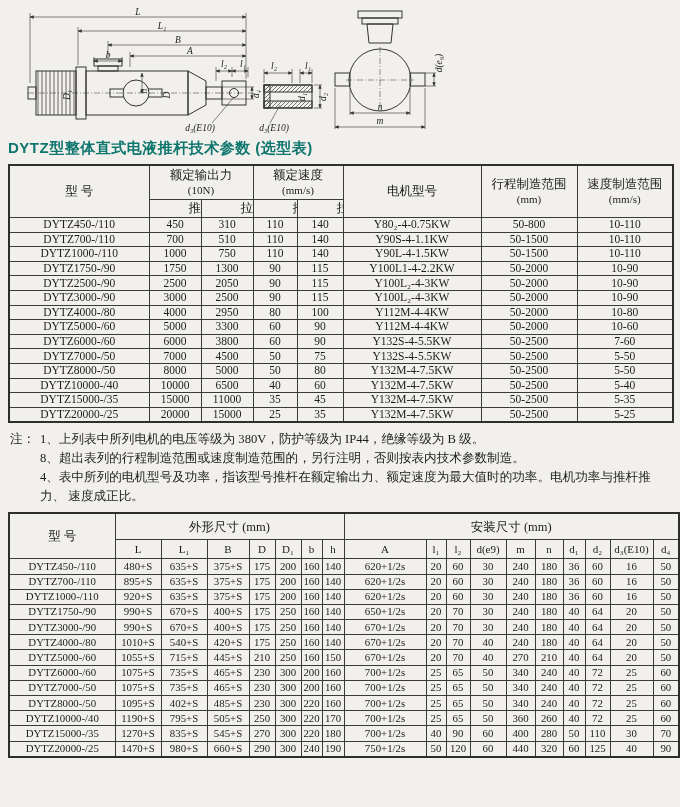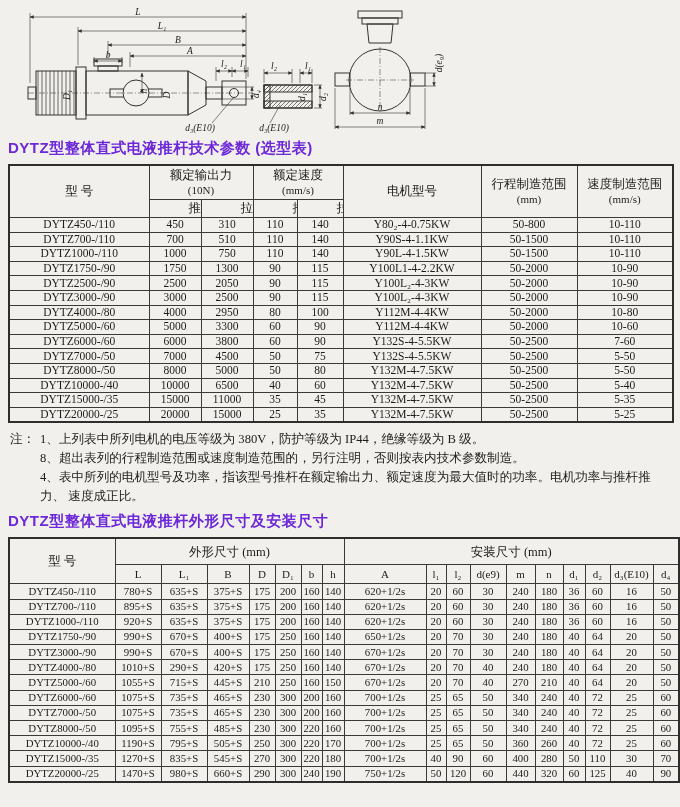--- a/index.html
+++ b/index.html
@@ -5,21 +5,21 @@
   html,body{margin:0;padding:0;}
   body{
     width:680px;height:807px;overflow:hidden;
     background:#f1f0ec;color:#1c1c1c;
     font-family:"Liberation Serif","DejaVu Serif",serif;
   }
   .wrap{padding:3px 8px 0 8px;}
   .drawing{display:block;margin:0;}
   .sec-title{
     font-family:"Liberation Sans","DejaVu Sans",sans-serif;
-    font-weight:700;font-size:15px;color:#6d28d9;
+    font-weight:700;font-size:15px;color:#0f766e;
     margin:2px 0 6px 0;letter-spacing:.5px;
   }
   table{border-collapse:collapse;table-layout:fixed;width:664px;border:2px solid #2e2e2e;}
   th,td{border:1px solid #3a3a3a;text-align:center;vertical-align:middle;
         padding:0 1px;overflow:hidden;white-space:nowrap;}
   .t1 thead th{font-size:12.5px;line-height:15px;font-weight:400;}
   .t1 thead tr.h1 th{height:33px;}
   .t1 thead tr.h2 th{height:17px;padding-left:39px;}
   .t1 tbody td{font-size:11.5px;line-height:13px;height:13.6px;}
   .t2 thead th{font-size:12px;line-height:14px;font-weight:400;}
@@ -348,21 +348,20 @@
     <div class="note-row">
       <span class="note-prefix"></span>
       <span class="note-item">8、超出表列的行程制造范围或速度制造范围的，另行注明，否则按表内技术参数制造。</span>
     </div>
     <div class="note-row">
       <span class="note-prefix"></span>
       <span class="note-item">4、表中所列的电机型号及功率，指该型号推杆在额定输出力、额定速度为最大值时的功率。电机功率与推杆推力、 速度成正比。</span>
     </div>
   </div>
 
-  <div class="sec-title">DYTZ型整体直式电液推杆外形尺寸及安装尺寸</div>
 
   <table class="t2">
     <colgroup>
       <col style="width:106px">
         <col style="width:46px">
         <col style="width:46px">
         <col style="width:42px">
       <col style="width:26px">
         <col style="width:26px">
         <col style="width:21px">
@@ -400,21 +399,21 @@
           <th>n</th>
           <th>d₁</th>
           <th>d₂</th>
           <th>d₃(E10)</th>
           <th>d₄</th>
         </tr>
     </thead>
     <tbody>
         <tr>
           <td>DYTZ450-/110</td>
-          <td>780+S</td>
+          <td>480+S</td>
           <td>635+S</td>
           <td>375+S</td>
           <td>175</td>
           <td>200</td>
           <td>160</td>
           <td>140</td>
           <td>620+1/2s</td>
           <td>20</td>
           <td>60</td>
           <td>30</td>
@@ -501,21 +500,21 @@
           <td>240</td>
           <td>180</td>
           <td>40</td>
           <td>64</td>
           <td>20</td>
           <td>50</td>
         </tr>
         <tr>
           <td>DYTZ4000-/80</td>
           <td>1010+S</td>
-          <td>290+S</td>
+          <td>540+S</td>
           <td>420+S</td>
           <td>175</td>
           <td>250</td>
           <td>160</td>
           <td>140</td>
           <td>670+1/2s</td>
           <td>20</td>
           <td>70</td>
           <td>40</td>
           <td>240</td>
@@ -581,21 +580,21 @@
           <td>340</td>
           <td>240</td>
           <td>40</td>
           <td>72</td>
           <td>25</td>
           <td>60</td>
         </tr>
         <tr>
           <td>DYTZ8000-/50</td>
           <td>1095+S</td>
-          <td>755+S</td>
+          <td>402+S</td>
           <td>485+S</td>
           <td>230</td>
           <td>300</td>
           <td>220</td>
           <td>160</td>
           <td>700+1/2s</td>
           <td>25</td>
           <td>65</td>
           <td>50</td>
           <td>340</td>

